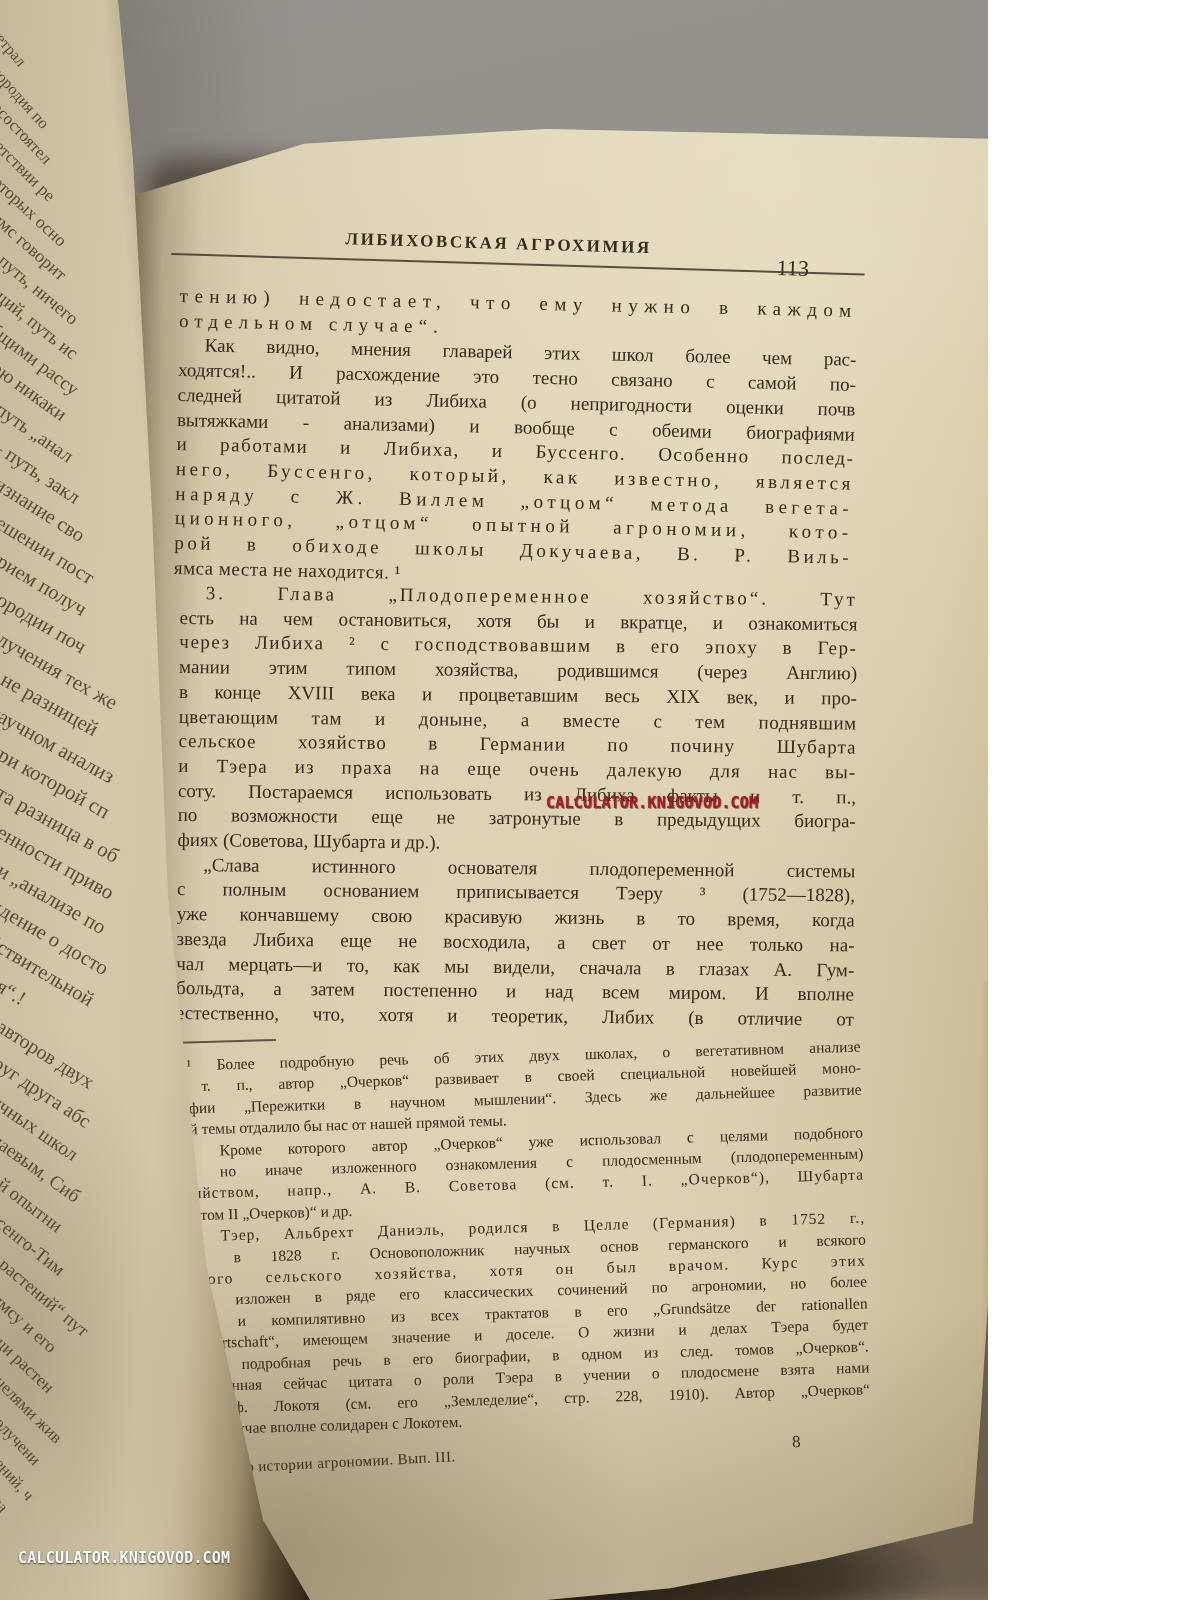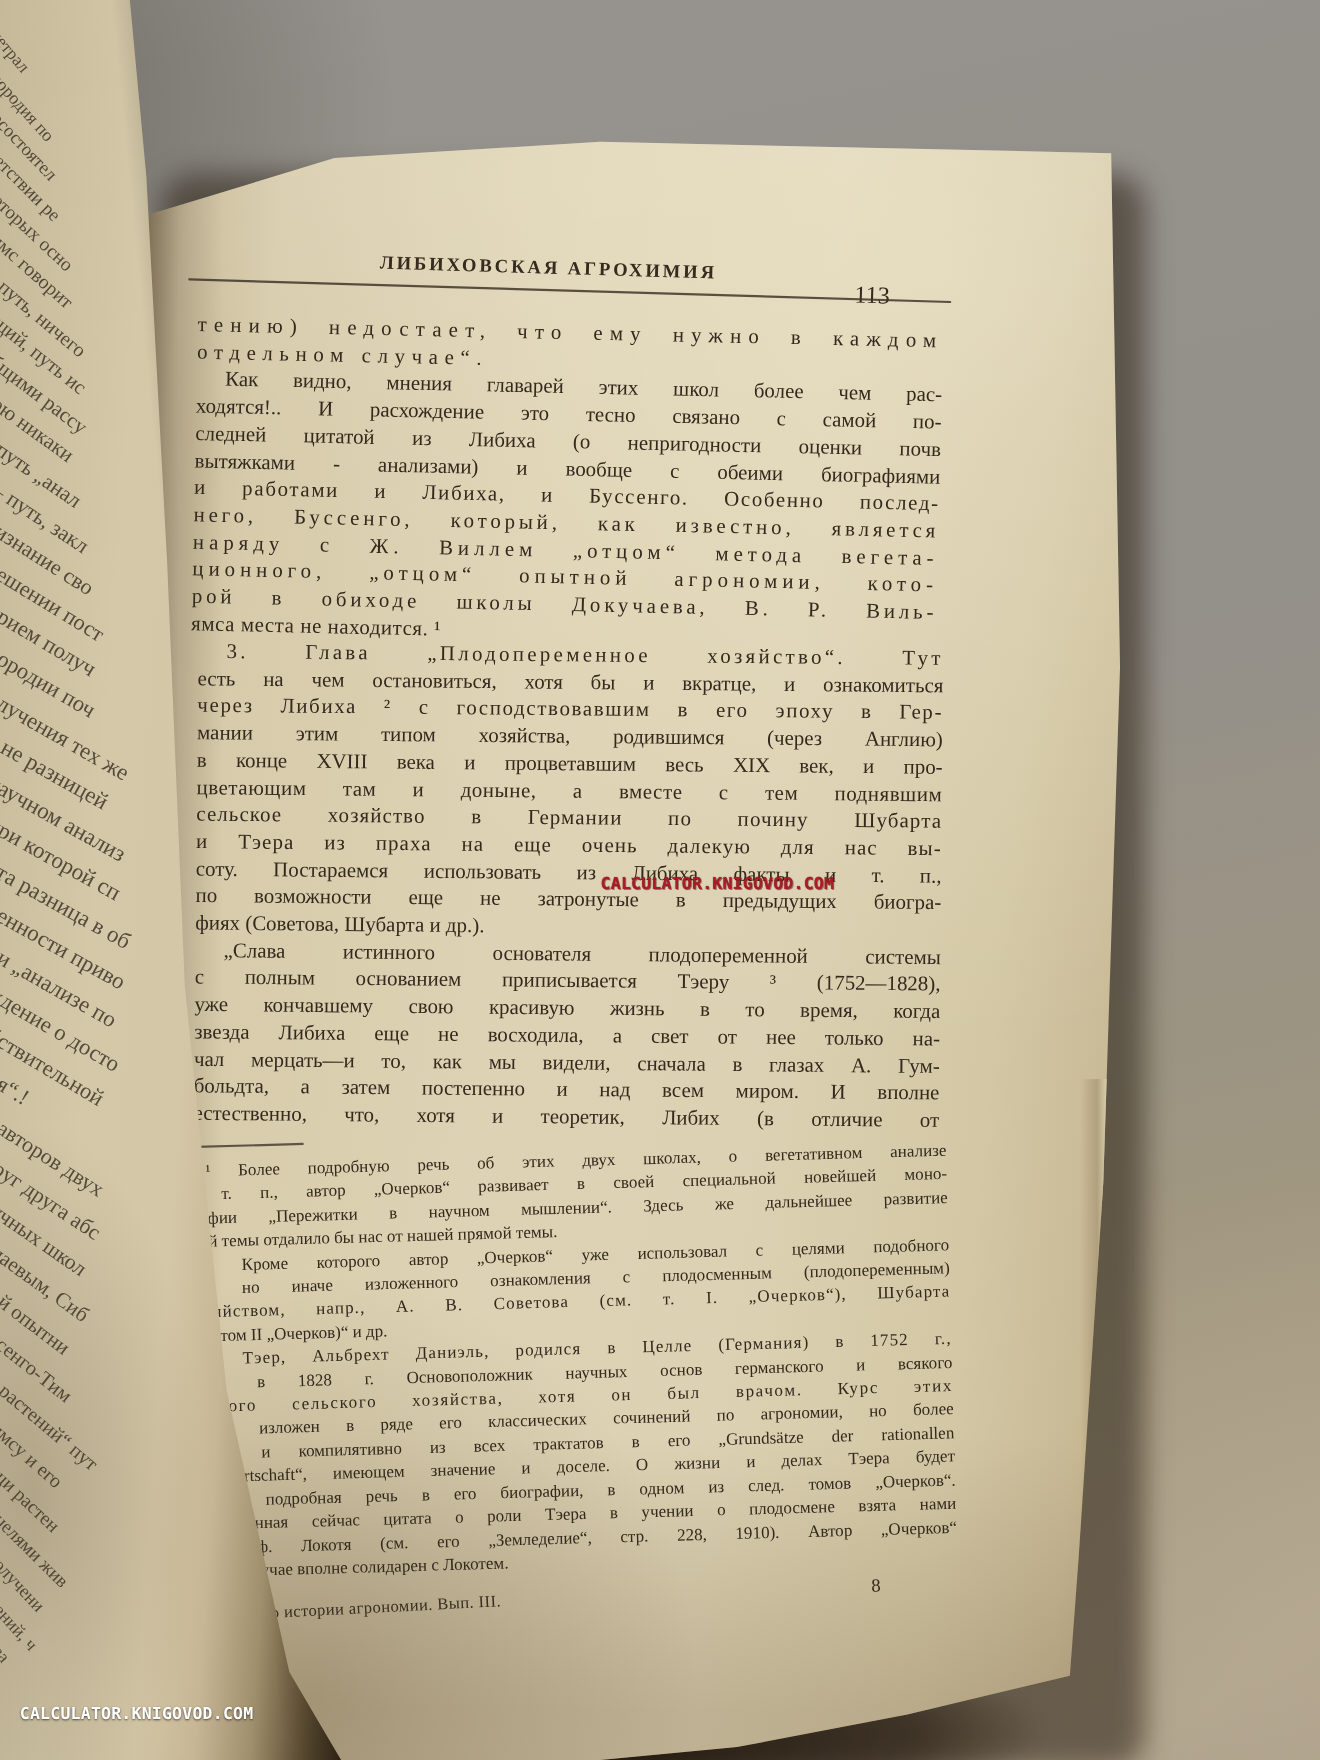--- a/index.html
+++ b/index.html
@@ -1,17 +1,17 @@
 <!DOCTYPE html>
 <html><head>
 <meta charset="utf-8">
 <style>
   html,body{margin:0;padding:0;}
   .scene{
-    position:relative; width:1200px; height:1600px; overflow:hidden;
+    position:relative; width:988px; height:1600px; overflow:hidden;
     font-family:"Liberation Serif","DejaVu Serif",serif;
     background:
       radial-gradient(90% 55% at 108% 98%, #b9ab93 0%, rgba(185,171,147,0) 60%),
       radial-gradient(55% 42% at -2% 6%, #6f6c66 0%, rgba(111,108,102,0) 58%),
       radial-gradient(45% 22% at 22% 102%, #6a5a44 0%, rgba(106,90,68,0) 70%),
       linear-gradient(168deg, #96928d 0%, #94908a 42%, #a1977f 76%, #ab9e88 100%);
   }
   
   .page-backdrop{
     position:absolute; left:140px; top:150px; width:895px; height:1450px;

